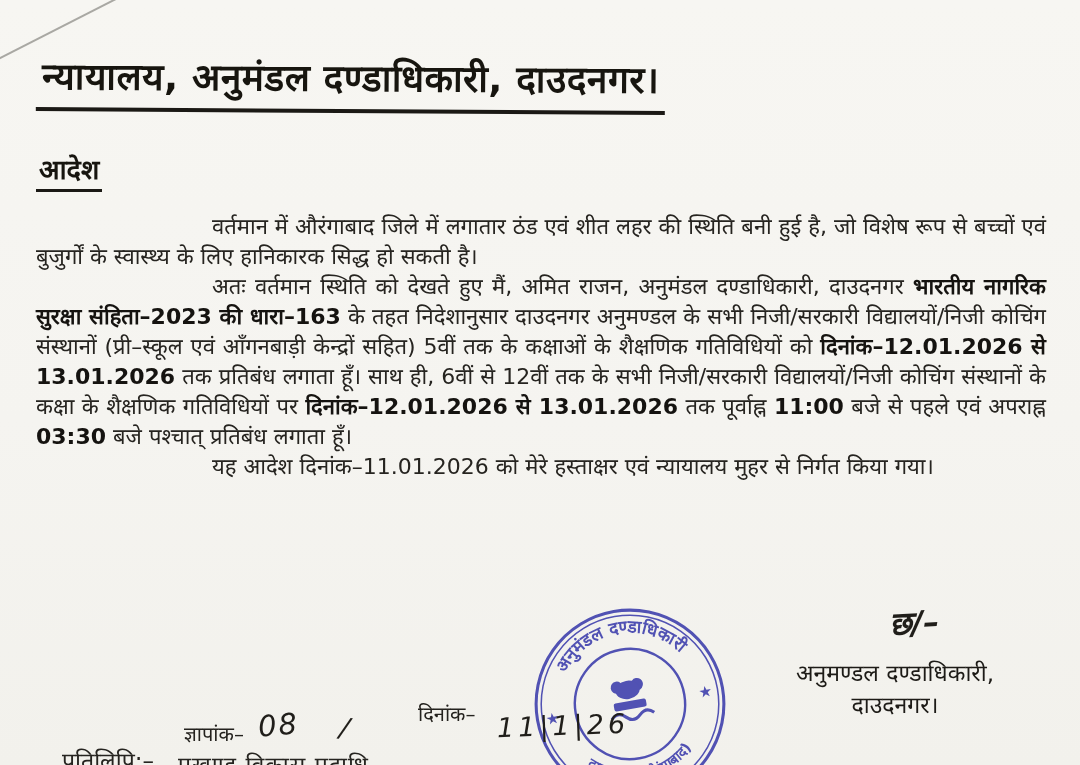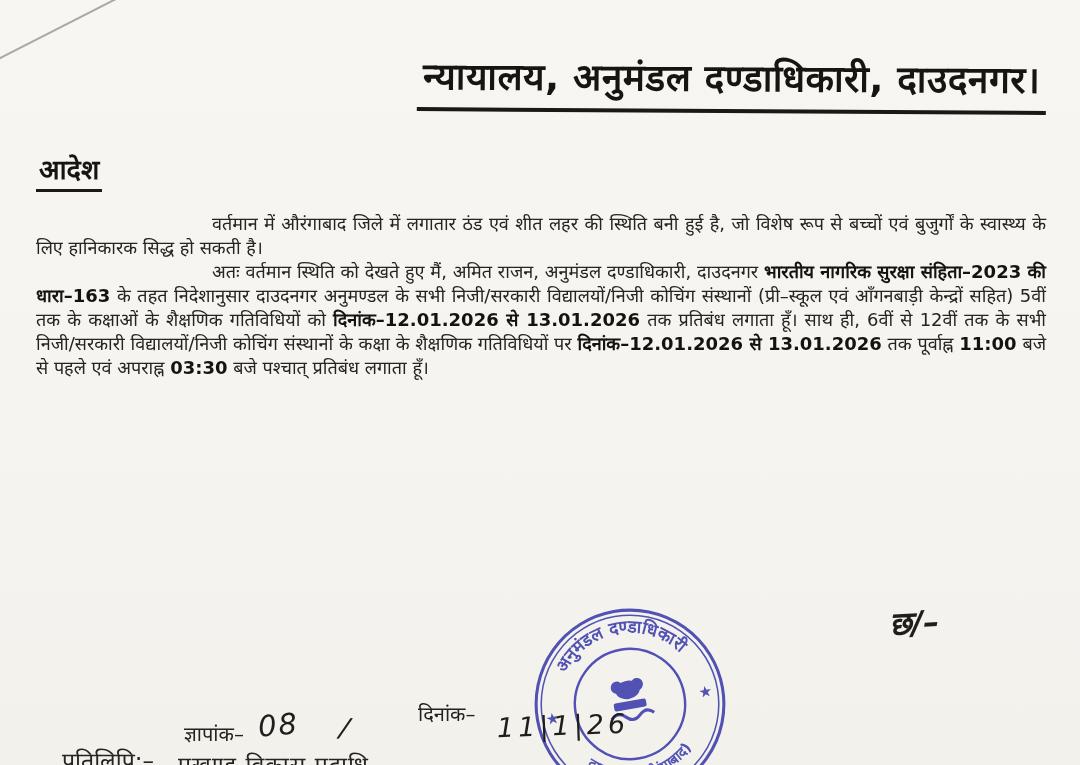--- a/index.html
+++ b/index.html
@@ -10,32 +10,32 @@
     background:linear-gradient(180deg,#f7f6f2 0%,#f5f4f0 55%,#f2f1ec 100%);
     overflow:hidden;
     font-family:"DejaVu Sans",sans-serif;
     color:#262420;
   }
   .corner-line{
     position:absolute;left:-14px;top:26px;width:150px;height:2px;
     background:#a9a8a3;transform:rotate(-27deg);
   }
   .content{position:absolute;left:36px;right:34px;top:26px;}
-  .title-wrap{text-align:right;}
+  .title-wrap{text-align:left;}
   .title{
     display:inline-block;font-size:37px;font-weight:700;color:#17150f;
     letter-spacing:.5px;border-bottom:4px solid #1b1915;padding:0 6px 7px 6px;
     transform:rotate(.35deg);
   }
   .subtitle-wrap{text-align:left;margin-top:12px;}
   .subtitle{
     display:inline-block;font-size:27px;font-weight:700;color:#17150f;
     border-bottom:3px solid #1b1915;padding:0 3px 2px 3px;
   }
-  .body-text{margin-top:20px;font-size:18px;line-height:24px;text-align:justify;}
+  .body-text{margin-top:20px;font-size:22px;line-height:30px;text-align:justify;}
   .para{margin:0;text-indent:176px;}
   .bold{font-weight:700;color:#151310;}
   .stamp{
     position:absolute;left:530px;top:604px;width:200px;height:200px;
     opacity:.88;transform:rotate(-10deg);
   }
   .sig{position:absolute;left:770px;top:600px;width:250px;text-align:center;}
   .sig-mark{
     display:inline-block;font-size:32px;font-style:italic;font-weight:600;
     transform:rotate(-3deg);margin-left:38px;color:#1d1b17;
@@ -67,20 +67,21 @@
       <span class="subtitle">आदेश</span>
     </div>
 
     <div class="body-text">
       <p class="para"><span>वर्तमान में औरंगाबाद जिले में लगातार ठंड एवं शीत लहर की स्थिति बनी हुई है, जो विशेष रूप से बच्चों एवं बुजुर्गों के स्वास्थ्य के लिए हानिकारक सिद्ध हो सकती है।</span></p>
 
       <p class="para"><span>अतः वर्तमान स्थिति को देखते हुए मैं, अमित राजन, अनुमंडल दण्डाधिकारी, दाउदनगर </span><span class="bold">भारतीय नागरिक सुरक्षा संहिता–2023 की धारा–163</span><span> के तहत निदेशानुसार दाउदनगर अनुमण्डल के सभी निजी/सरकारी विद्यालयों/निजी कोचिंग संस्थानों (प्री–स्कूल एवं आँगनबाड़ी केन्द्रों सहित) 5वीं तक के कक्षाओं के शैक्षणिक गतिविधियों को </span><span class="bold">दिनांक–12.01.2026 से 13.01.2026</span><span> तक प्रतिबंध लगाता हूँ। साथ ही, 6वीं से 12वीं तक के सभी निजी/सरकारी विद्यालयों/निजी कोचिंग संस्थानों के कक्षा के शैक्षणिक गतिविधियों पर </span><span class="bold">दिनांक–12.01.2026 से 13.01.2026</span><span> तक पूर्वाह्न </span><span class="bold">11:00</span><span> बजे से पहले एवं अपराह्न </span><span class="bold">03:30</span><span> बजे पश्चात् प्रतिबंध लगाता हूँ।</span></p>
 
 
 
+      <p class="para"><span>यह आदेश दिनांक–11.01.2026 को मेरे हस्ताक्षर एवं न्यायालय मुहर से निर्गत किया गया।</span></p>
     </div>
   </div>
 
   <svg class="stamp" viewBox="0 0 196 196">
     <g fill="none" stroke="#3b3cac">
       <circle cx="98" cy="98" r="92" stroke-width="3"></circle>
       <circle cx="98" cy="98" r="87" stroke-width="1.5"></circle>
       <circle cx="98" cy="98" r="54" stroke-width="2.4"></circle>
     </g>
     <defs>
@@ -99,20 +100,22 @@
       <circle cx="88" cy="80" r="6"></circle>
       <circle cx="108" cy="80" r="6"></circle>
       <ellipse cx="98" cy="84" rx="12" ry="9"></ellipse>
       <rect x="82" y="95" width="32" height="8" rx="2"></rect>
       <path d="M78 110 q7 -7 14 0 q7 7 14 0 q7 -7 14 0" fill="none" stroke="#3b3cac" stroke-width="3"></path>
     </g>
   </svg>
 
   <div class="sig">
     <span class="sig-mark hand">छ/–</span>
+    <div class="sig-line first">अनुमण्डल दण्डाधिकारी,</div>
+    <div class="sig-line">दाउदनगर।</div>
   </div>
 
   <span class="memo-label lbl-memo">ज्ञापांक–</span>
   <span class="memo-no hand">08</span>
   <span class="memo-sep hand">/</span>
   <span class="memo-label lbl-date">दिनांक–</span>
   <span class="memo-date hand">11|1|26</span>
 
   <span class="copy-label">प्रतिलिपि:–</span>
   <span class="copy-text">प्रखण्ड विकास पदाधि</span>

